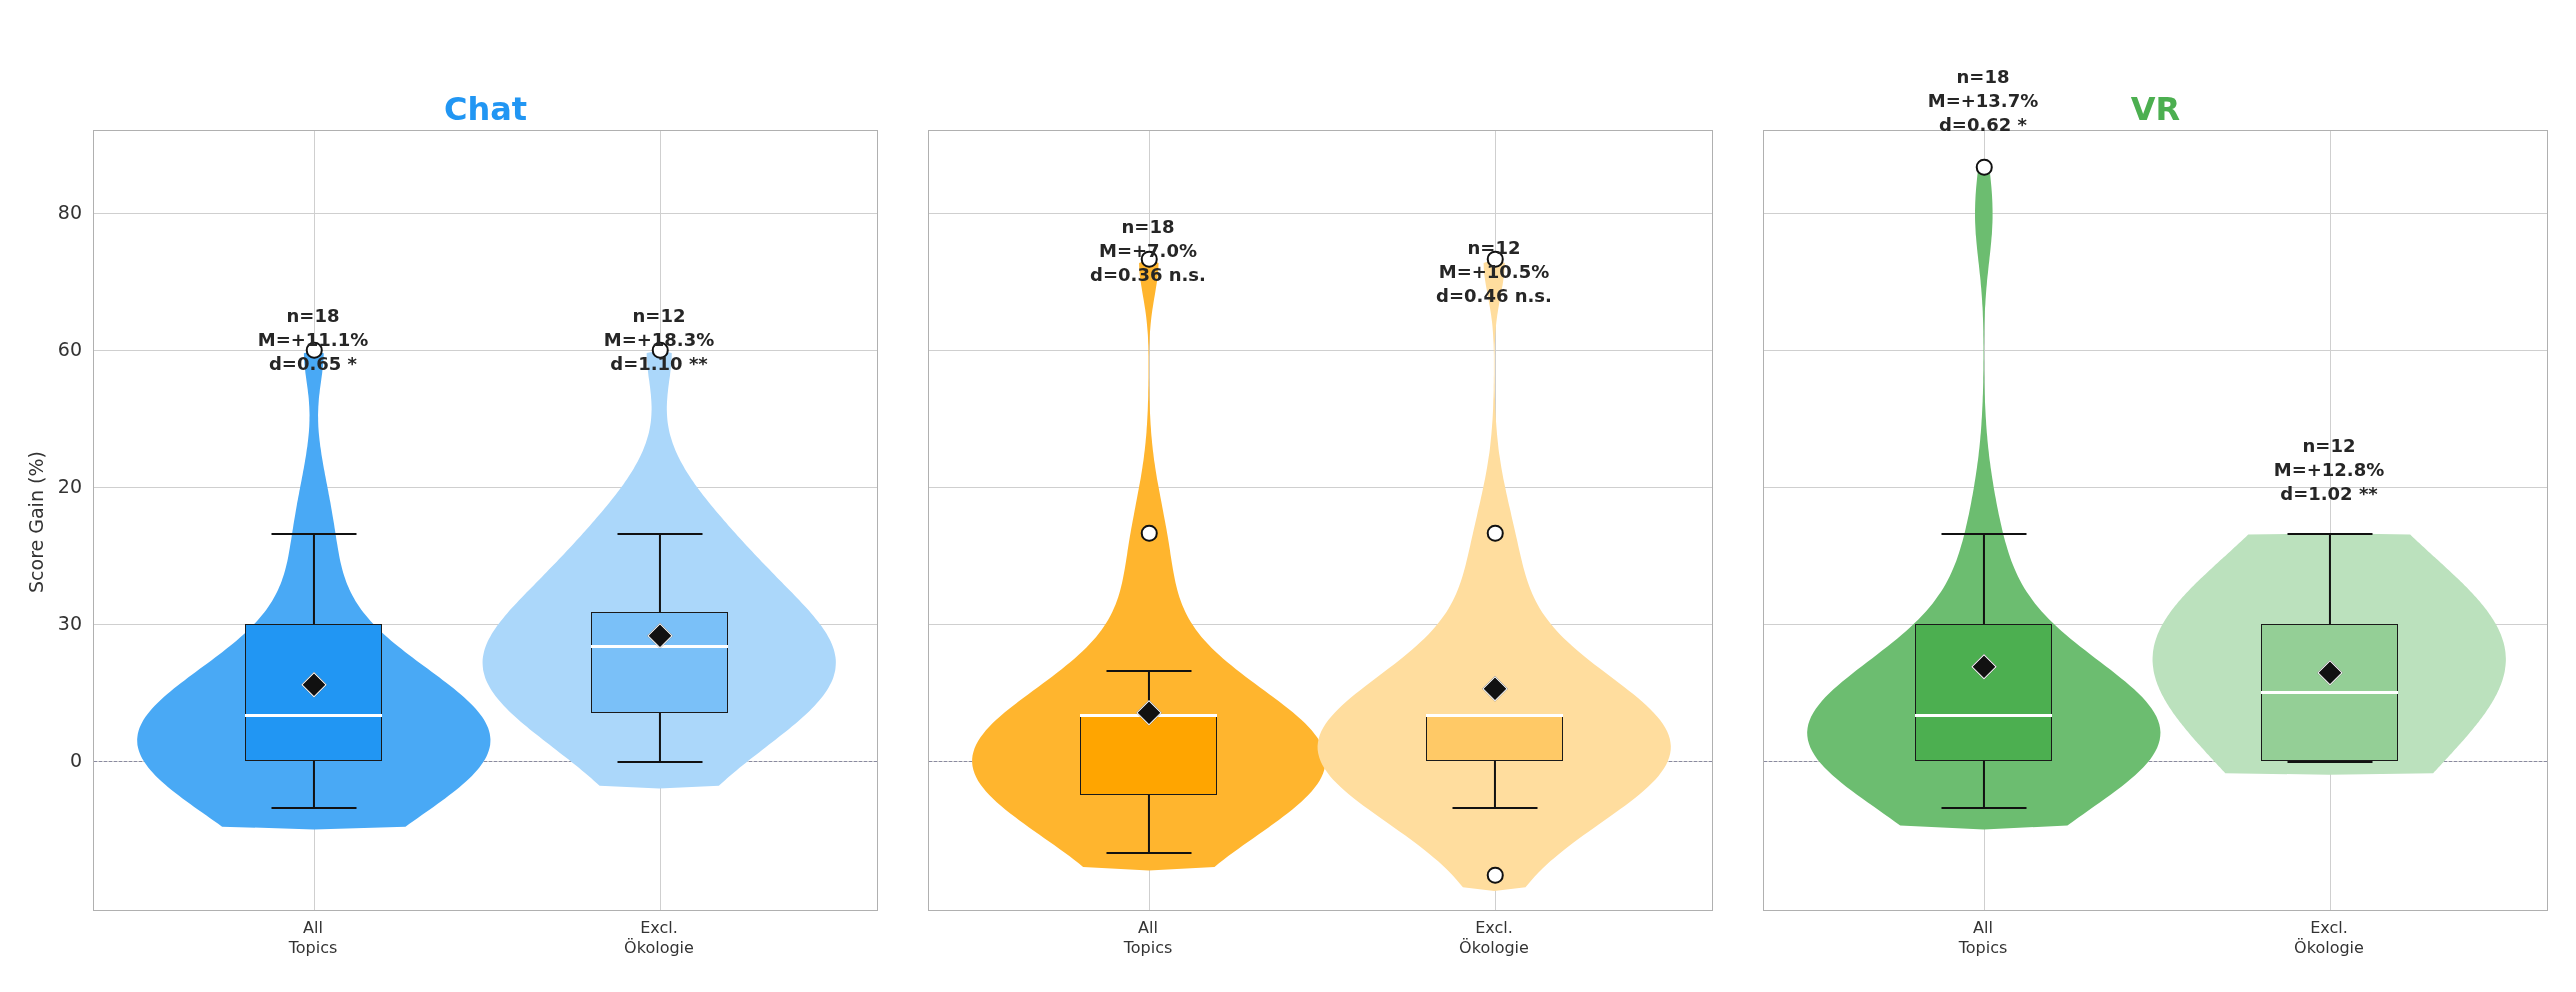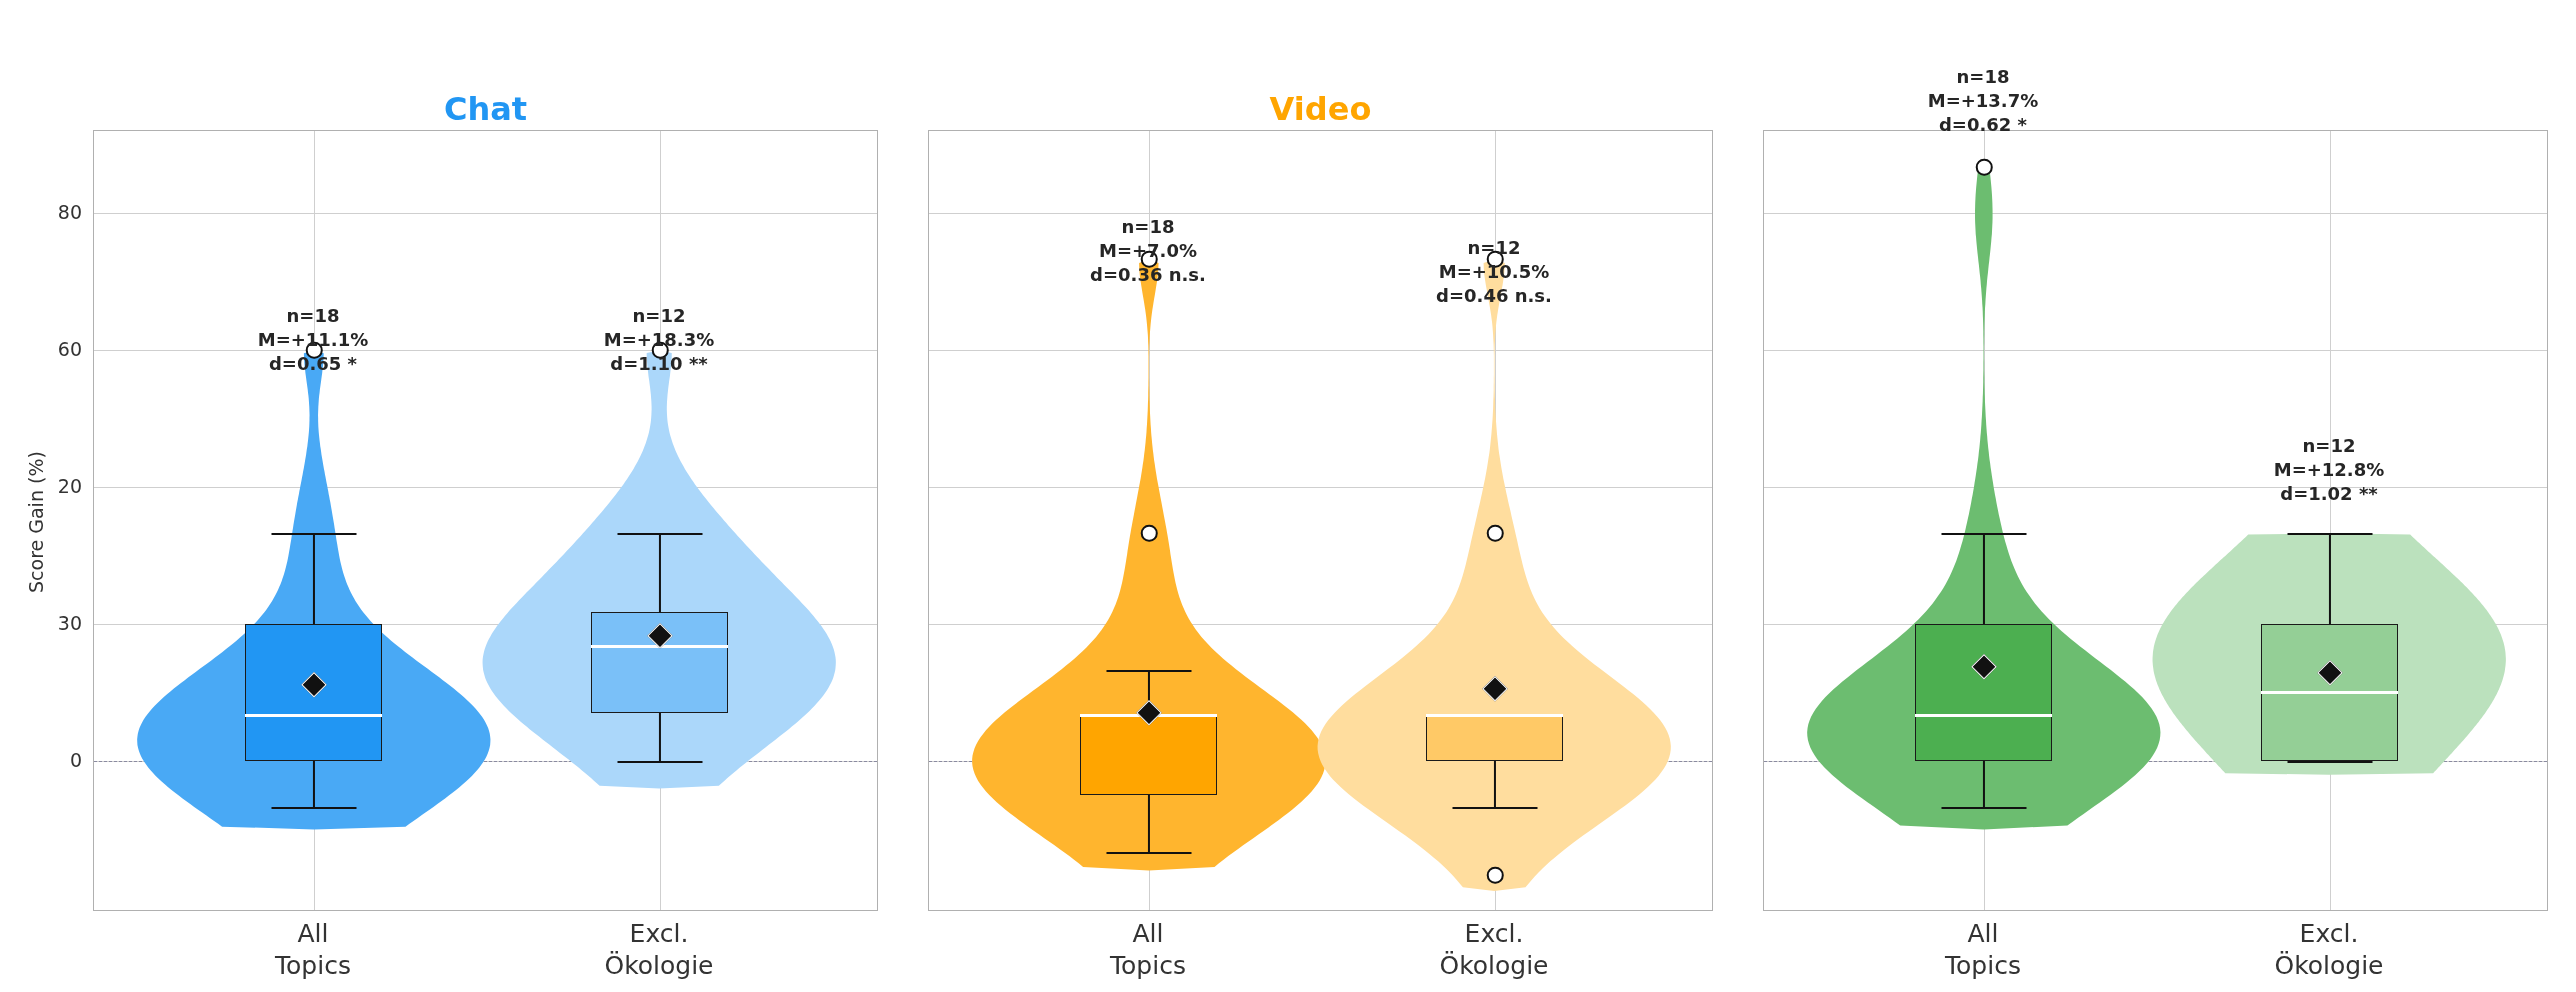--- a/index.html
+++ b/index.html
@@ -46,21 +46,21 @@
   #ylabel{
     position:absolute;
     font-size:19px;color:#333;
     transform:rotate(-90deg);
     transform-origin:left top;
     white-space:nowrap;
   }
 
   .xtick-label{
     position:absolute;top:788px;
-    font-size:25px;color:#333;text-align:center;
+    font-size:16px;color:#333;text-align:center;
     line-height:1.28;
     transform:translateX(-50%);
     white-space:pre-line;
   }
 
   .annot{
     position:absolute;
     font-size:18px;font-weight:bold;color:#262626;
     text-align:center;line-height:1.32;
     transform:translateX(-50%);
@@ -146,21 +146,20 @@
         <div class="annot" style="left: 220px; top: 174px;">n=18
 M=+11.1%
 d=0.65 *</div>
         <div class="xtick-label" style="left: 566px;">Excl.
 Ökologie</div>
         <div class="annot" style="left: 566px; top: 174px;">n=12
 M=+18.3%
 d=1.10 **</div>
       </div>
       <div class="panel" style="left: 928px; width: 785px;">
-        <div class="panel-title" style="color: rgb(255, 165, 0);">Video</div>
         <div class="axes">
           <div class="axes-clip">
             <div class="gridline" style="top: 630px;"></div>
             <div class="gridline" style="top: 493px;"></div>
             <div class="gridline" style="top: 356px;"></div>
             <div class="gridline" style="top: 219px;"></div>
             <div class="gridline" style="top: 82px;"></div>
             <div class="vgridline" style="left: 220px;"></div>
             <div class="vgridline" style="left: 566px;"></div>
             <div class="zeroline" style="top: 630px;"></div>
@@ -198,20 +197,21 @@
         <div class="annot" style="left: 220px; top: 85px;">n=18
 M=+7.0%
 d=0.36 n.s.</div>
         <div class="xtick-label" style="left: 566px;">Excl.
 Ökologie</div>
         <div class="annot" style="left: 566px; top: 106px;">n=12
 M=+10.5%
 d=0.46 n.s.</div>
       </div>
       <div class="panel" style="left: 1763px; width: 785px;">
+        <div class="panel-title" style="color: rgb(76, 175, 80);">VR</div>
         <div class="axes">
           <div class="axes-clip">
             <div class="gridline" style="top: 630px;"></div>
             <div class="gridline" style="top: 493px;"></div>
             <div class="gridline" style="top: 356px;"></div>
             <div class="gridline" style="top: 219px;"></div>
             <div class="gridline" style="top: 82px;"></div>
             <div class="vgridline" style="left: 220px;"></div>
             <div class="vgridline" style="left: 566px;"></div>
             <div class="zeroline" style="top: 630px;"></div>

